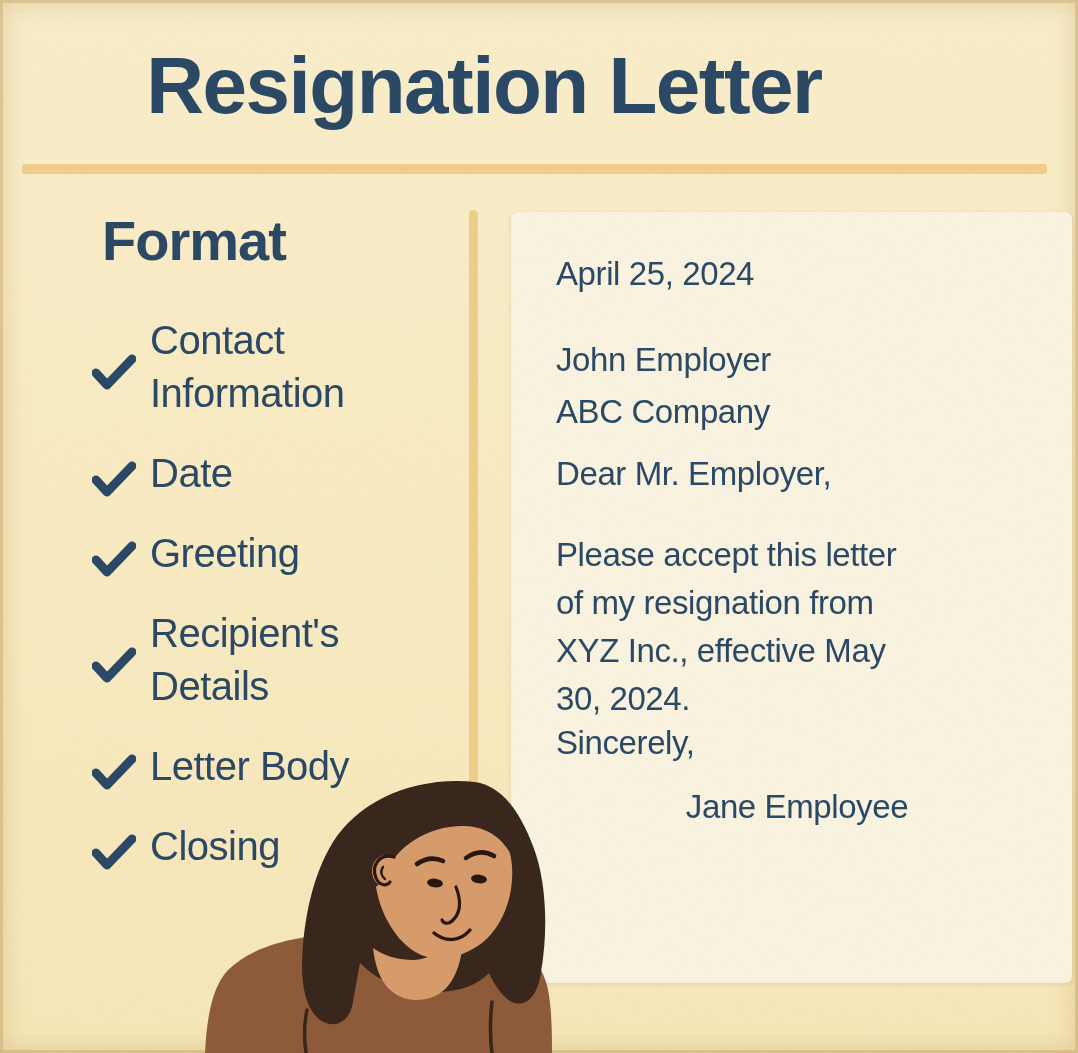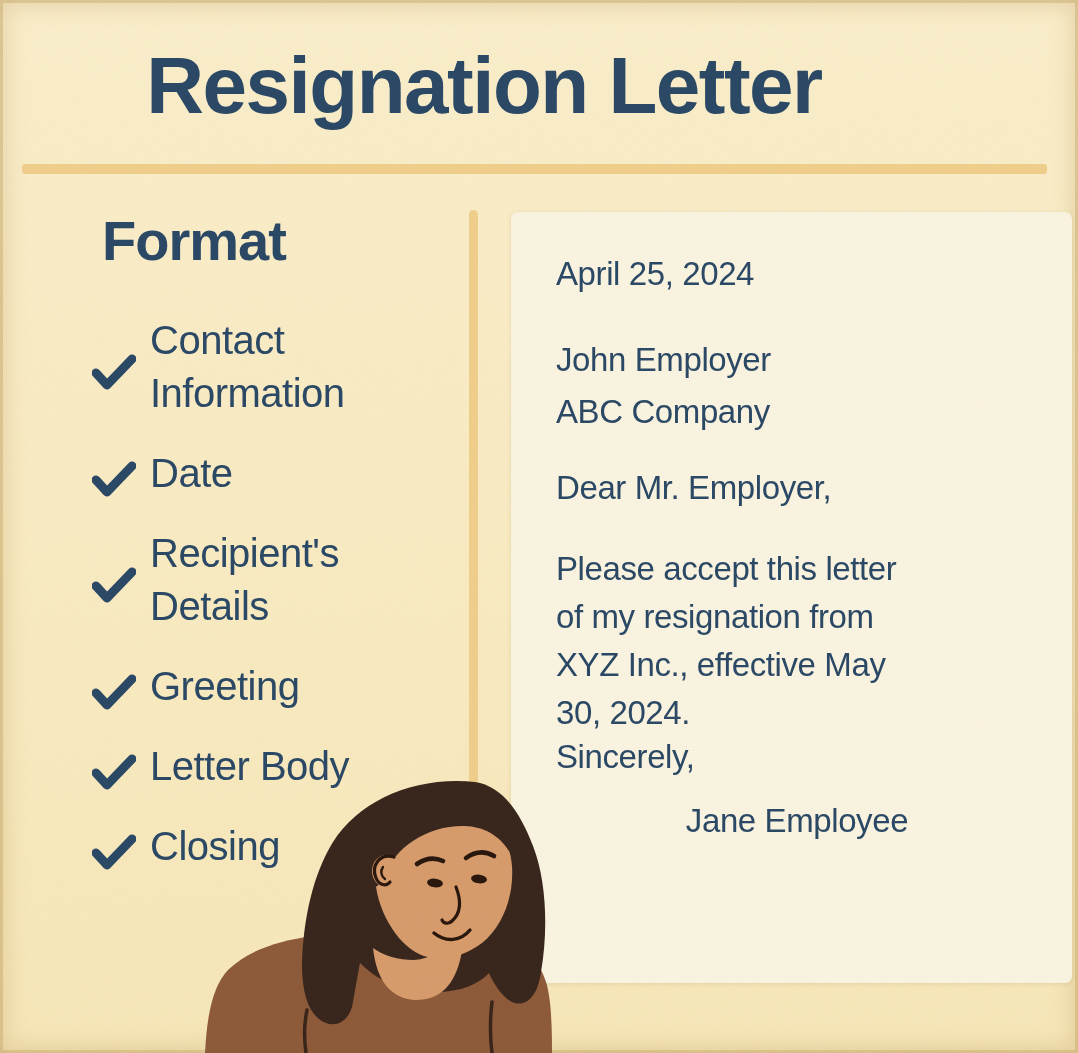--- a/index.html
+++ b/index.html
@@ -48,21 +48,21 @@
   .letter-panel{
     position:absolute;left:511px;top:212px;width:561px;height:771px;
     background:var(--panel,#FAF4E1);border-radius:7px;
     box-shadow:0 1px 4px rgba(150,120,60,.18);
     box-sizing:border-box;
     padding:42px 34px 0 45px;
     color:var(--navy,#2B4966);
     font-size:33px;letter-spacing:-0.4px;
   }
   .letter-panel .block{margin:0 0 40px;line-height:1.22;}
-  .letter-panel .recipient{line-height:52px;margin-bottom:30px;}
+  .letter-panel .recipient{line-height:52px;margin-bottom:16px;}
   .letter-panel .greeting{margin-bottom:36px;}
   .letter-panel .body{}
   .letter-panel .body .line{line-height:48px;}
   .letter-panel .closing{margin-bottom:24px;}
   .letter-panel .signature{margin:0;text-align:center;}
   .illustration{
     position:absolute;left:195px;top:770px;width:365px;height:283px;
   }
   .noise{
     position:absolute;left:0;top:0;width:1078px;height:1053px;
@@ -91,27 +91,27 @@
     <div class="check-item">
       <svg class="check-icon" width="44" height="36" viewBox="0 0 44 36">
           <polyline points="4,19 15,31 40,5" fill="none" stroke="#2B4966" stroke-width="9" stroke-linecap="round" stroke-linejoin="round"></polyline>
         </svg>
       <span class="label">Date</span>
     </div>
     <div class="check-item">
       <svg class="check-icon" width="44" height="36" viewBox="0 0 44 36">
           <polyline points="4,19 15,31 40,5" fill="none" stroke="#2B4966" stroke-width="9" stroke-linecap="round" stroke-linejoin="round"></polyline>
         </svg>
+      <span class="label">Greeting</span>
+    </div>
+    <div class="check-item">
+      <svg class="check-icon" width="44" height="36" viewBox="0 0 44 36">
+          <polyline points="4,19 15,31 40,5" fill="none" stroke="#2B4966" stroke-width="9" stroke-linecap="round" stroke-linejoin="round"></polyline>
+        </svg>
       <span class="label">Recipient's Details</span>
-    </div>
-    <div class="check-item">
-      <svg class="check-icon" width="44" height="36" viewBox="0 0 44 36">
-          <polyline points="4,19 15,31 40,5" fill="none" stroke="#2B4966" stroke-width="9" stroke-linecap="round" stroke-linejoin="round"></polyline>
-        </svg>
-      <span class="label">Greeting</span>
     </div>
     <div class="check-item">
       <svg class="check-icon" width="44" height="36" viewBox="0 0 44 36">
           <polyline points="4,19 15,31 40,5" fill="none" stroke="#2B4966" stroke-width="9" stroke-linecap="round" stroke-linejoin="round"></polyline>
         </svg>
       <span class="label">Letter Body</span>
     </div>
     <div class="check-item">
       <svg class="check-icon" width="44" height="36" viewBox="0 0 44 36">
           <polyline points="4,19 15,31 40,5" fill="none" stroke="#2B4966" stroke-width="9" stroke-linecap="round" stroke-linejoin="round"></polyline>

